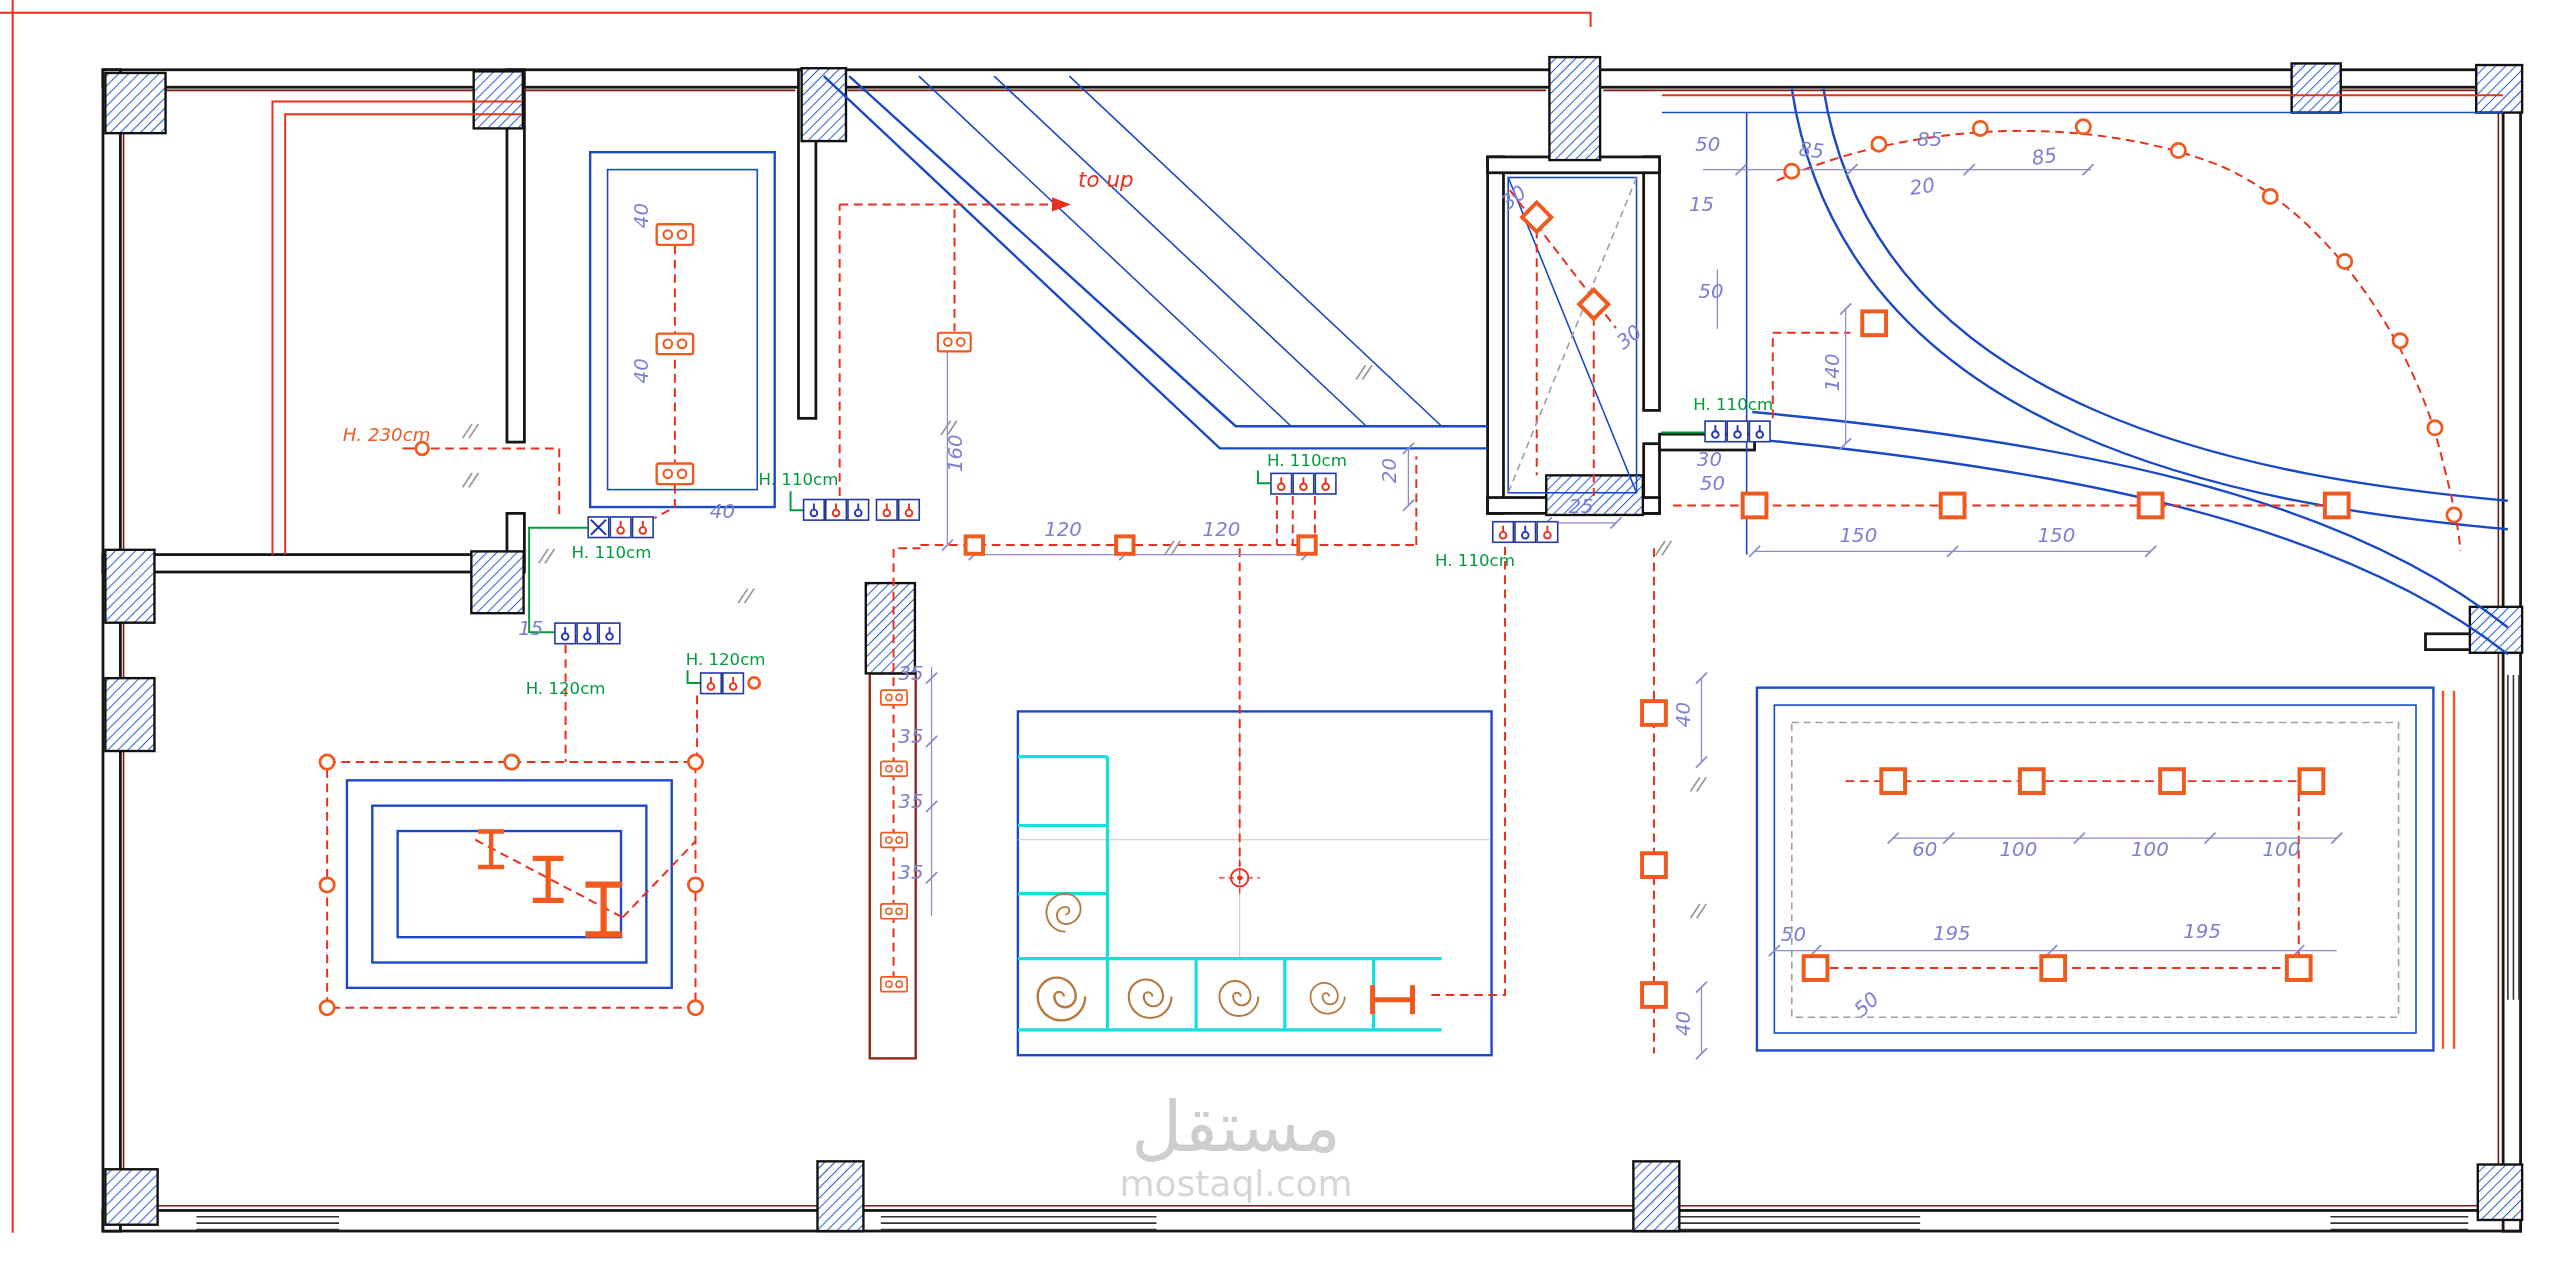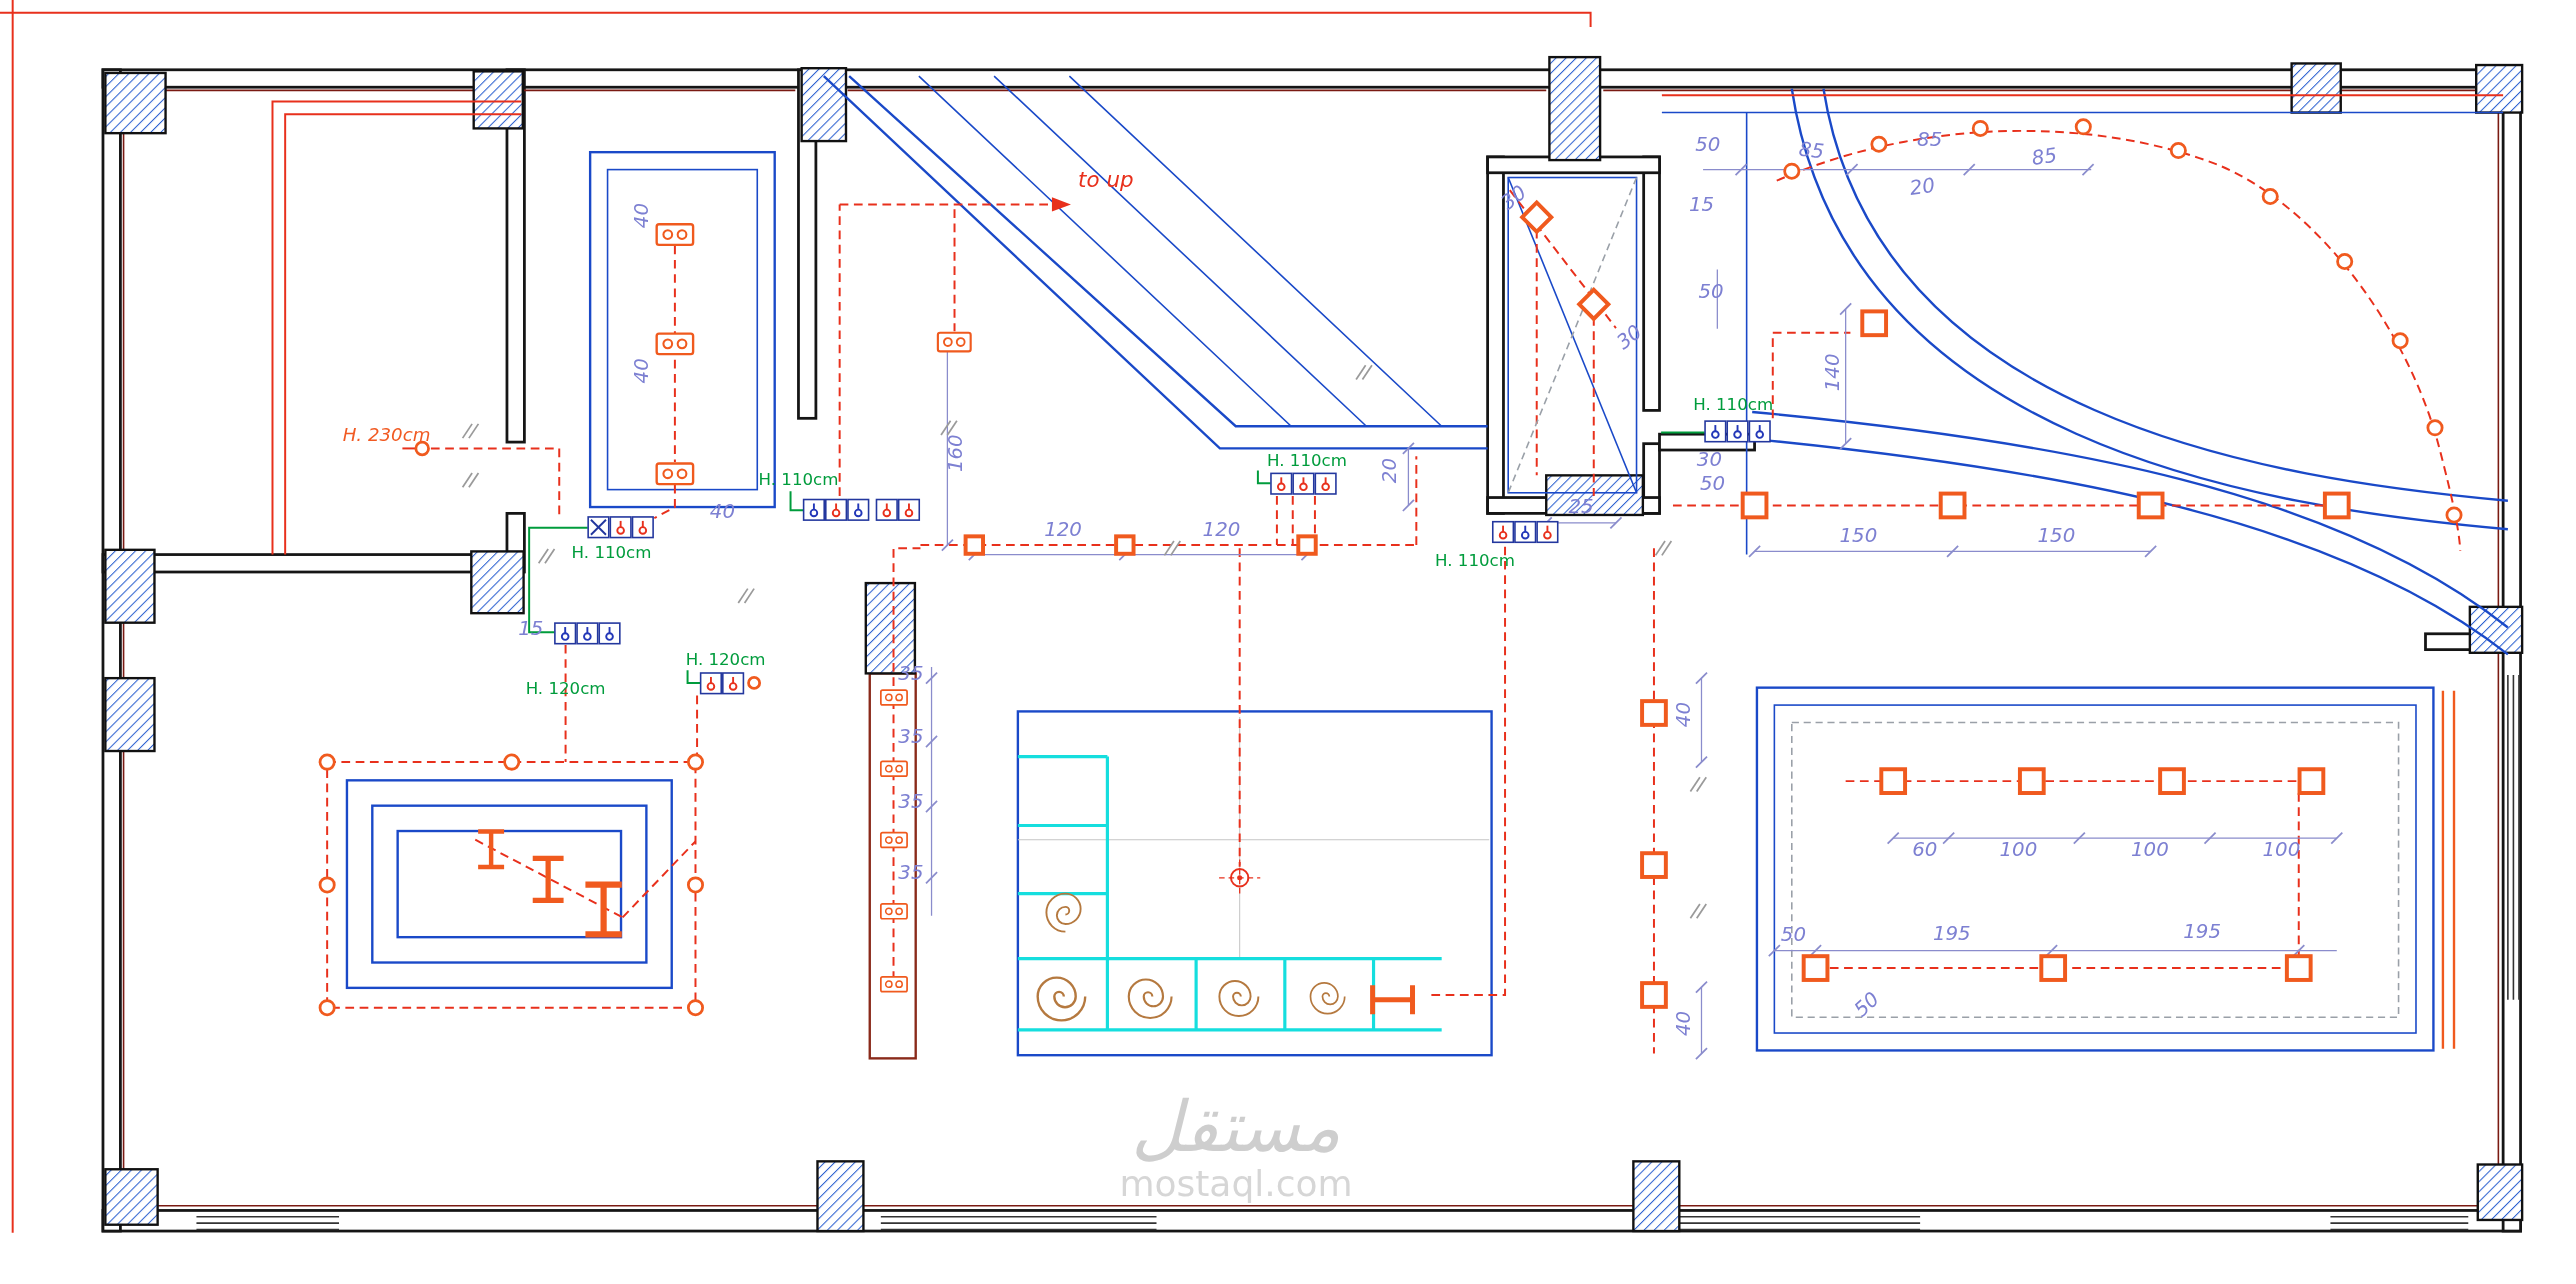--- a/index.html
+++ b/index.html
@@ -25,21 +25,21 @@
   .strip{fill:#fff;stroke:#8a2a1a;stroke-width:3;}
   .win{stroke:#333;stroke-width:2;}
   
   .lbl{font-family:"DejaVu Sans",sans-serif;text-anchor:middle;}
   .dim{fill:#7d80d2;font-style:italic;font-size:25px;}
   .green{fill:#009c3c;font-size:21px;}
   .orange{fill:#f15a22;font-style:italic;font-size:23px;}
   .red{fill:#e8301c;font-style:italic;font-size:27px;}
   
   .watermark{position:absolute;left:1014px;top:1092px;width:444px;text-align:center;pointer-events:none;}
-  .wm-ar{font-size:70px;color:#9e9e9e;opacity:.5;line-height:1.0;direction:rtl;font-style:italic;}
+  .wm-ar{font-size:70px;color:#9e9e9e;opacity:.5;line-height:1.0;direction:rtl;}
   .wm-en{font-size:36px;color:#b5b5b5;opacity:.55;margin-top:1px;}
 </style>
 </head>
 <body>
 
 <div class="stage">
 <svg viewBox="0 0 3252 1622" width="2576" height="1285">
   <defs>
     <pattern id="hatch" patternUnits="userSpaceOnUse" width="9" height="9" patternTransform="rotate(45)">
       <rect width="9" height="9" fill="#ffffff"></rect>

